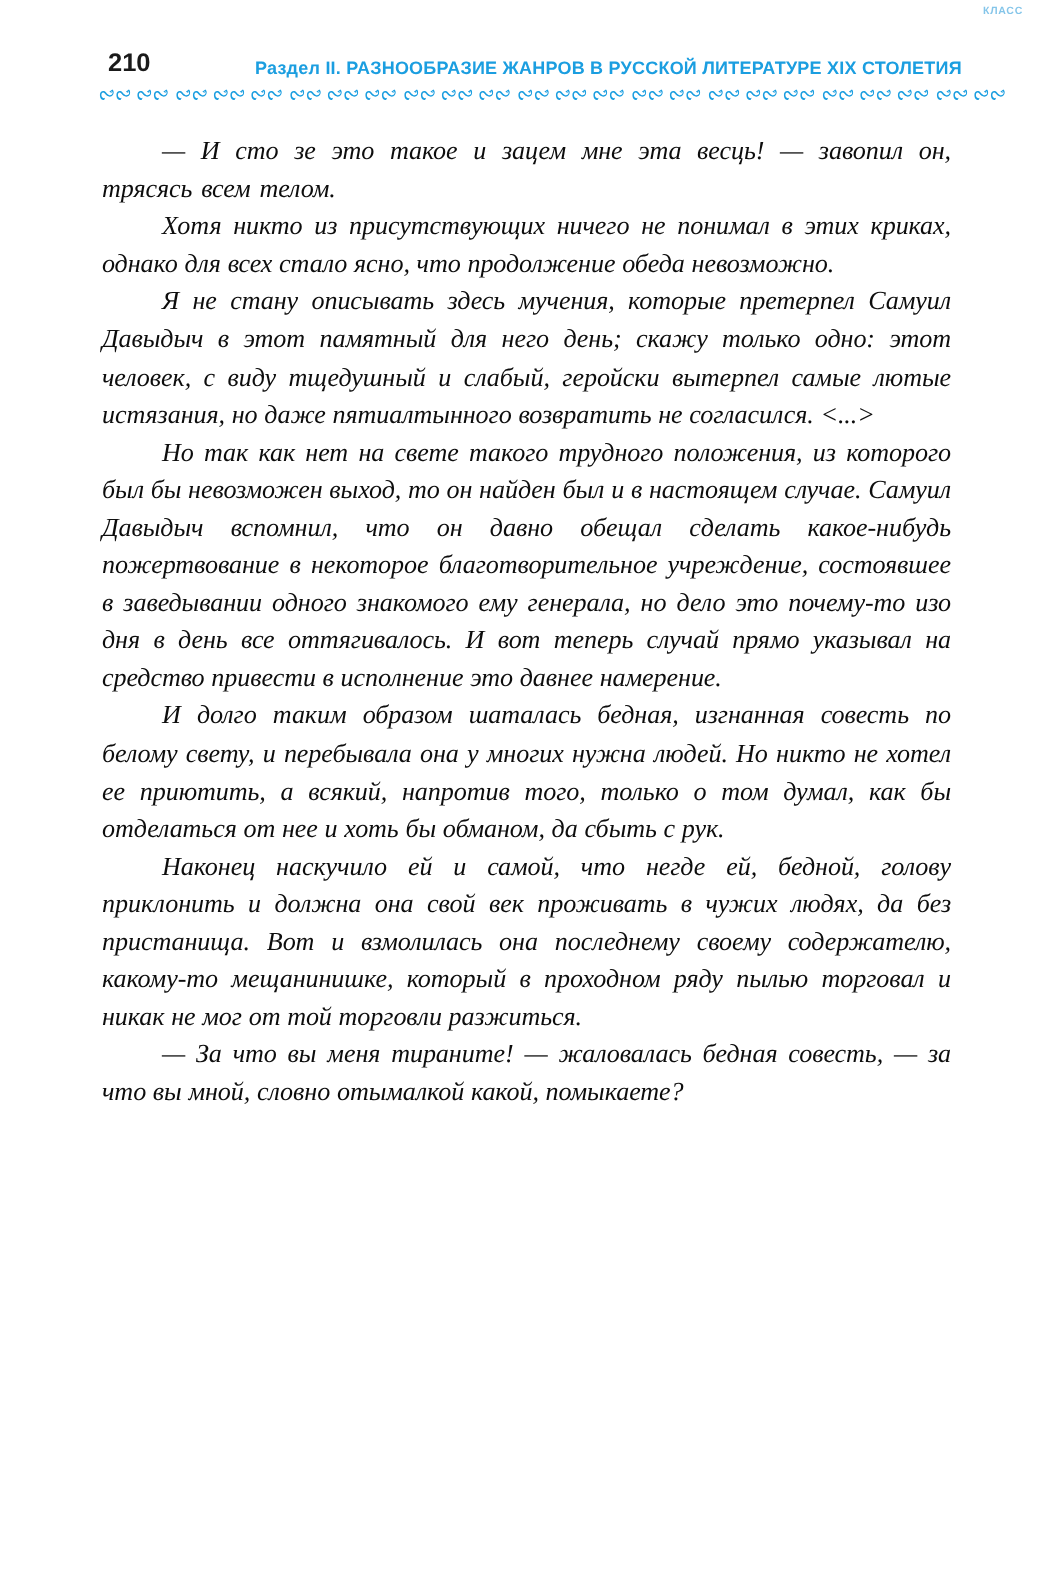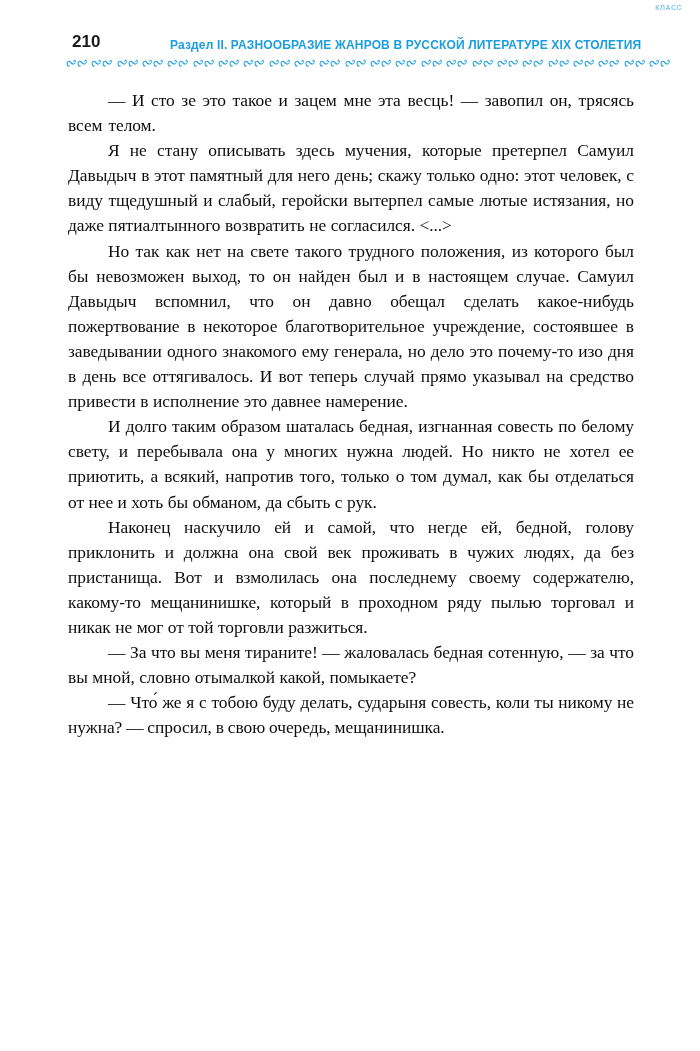--- a/index.html
+++ b/index.html
@@ -85,20 +85,21 @@
     left: 68px;
     width: 566px;
   }
   p.para {
     margin: 0;
     text-indent: 40px;
     text-align: justify;
     font-size: 17.4px;
     line-height: 25.1px;
     color: #0d0d0d;
+    font-style: italic;
     font-family: "Liberation Serif", "DejaVu Serif", serif;
     letter-spacing: -0.05px;
     word-spacing: 0.2px;
     -webkit-font-smoothing: none;
   }
   p.para.tight {
     word-spacing: -0.4px;
   }
   p.para.loose {
     word-spacing: 1.6px;
@@ -306,21 +307,21 @@
           <path d="M0.6 4.4 C0.6 1.6 3.2 0.8 4.7 2.6 C6.0 4.2 7.2 5.0 8.4 4.2 C9.4 3.5 9.3 1.9 8.2 1.6 L8.6 3.0 L6.9 2.2 L8.9 0.6 C10.2 1.4 10.1 4.4 8.3 5.2 C6.6 6.0 5.0 4.8 3.9 3.4 C2.9 2.2 1.6 2.6 1.6 4.4 C1.6 6.2 2.9 6.8 4.1 6.2 L3.4 7.6 C1.7 8.2 0.6 6.6 0.6 4.4 Z" fill="#1b9ee0"></path>
         </svg>
         <svg class="wave-unit" viewBox="0 0 10 9">
           <path d="M0.6 4.4 C0.6 1.6 3.2 0.8 4.7 2.6 C6.0 4.2 7.2 5.0 8.4 4.2 C9.4 3.5 9.3 1.9 8.2 1.6 L8.6 3.0 L6.9 2.2 L8.9 0.6 C10.2 1.4 10.1 4.4 8.3 5.2 C6.6 6.0 5.0 4.8 3.9 3.4 C2.9 2.2 1.6 2.6 1.6 4.4 C1.6 6.2 2.9 6.8 4.1 6.2 L3.4 7.6 C1.7 8.2 0.6 6.6 0.6 4.4 Z" fill="#1b9ee0"></path>
         </svg>
       </span>
     </div>
 
   <div class="body-block" id="body-block">
       <p class="para loose">— И сто зе это такое и зацем мне эта весць! — завопил он, трясясь всем телом.</p>
+      <p class="para">Хотя никто из присутствующих ничего не понимал в этих криках, однако для всех стало ясно, что продолжение обеда невозможно.</p>
       <p class="para">Я не стану описывать здесь мучения, которые претерпел Самуил Давыдыч в этот памятный для него день; скажу только одно: этот человек, с виду тщедушный и слабый, геройски вытерпел самые лютые истязания, но даже пятиалтынного возвратить не согласился. &lt;...&gt;</p>
       <p class="para">Но так как нет на свете такого трудного положения, из которого был бы невозможен выход, то он найден был и в настоящем случае. Самуил Давыдыч вспомнил, что он давно обещал сделать какое-нибудь пожертвование в некоторое благотворительное учреждение, состоявшее в заведывании одного знакомого ему генерала, но дело это почему-то изо дня в день все оттягивалось. И вот теперь случай прямо указывал на средство привести в исполнение это давнее намерение.</p>
       <p class="para">И долго таким образом шаталась бедная, изгнанная совесть по белому свету, и перебывала она у многих нужна людей. Но никто не хотел ее приютить, а всякий, напротив того, только о том думал, как бы отделаться от нее и хоть бы обманом, да сбыть с рук.</p>
       <p class="para">Наконец наскучило ей и самой, что негде ей, бедной, голову приклонить и должна она свой век проживать в чужих людях, да без пристанища. Вот и взмолилась она последнему своему содержателю, какому-то мещанинишке, который в проходном ряду пылью торговал и никак не мог от той торговли разжиться.</p>
-      <p class="para">— За что вы меня тираните! — жаловалась бедная сотенную, — за что вы мной, словно отымалкой какой, помыкаете?</p>
-      <p class="para tight">— Что́ же я с тобою буду делать, сударыня совесть, коли ты никому не нужна? — спросил, в свою очередь, мещанинишка.</p>
+      <p class="para">— За что вы меня тираните! — жаловалась бедная совесть, — за что вы мной, словно отымалкой какой, помыкаете?</p>
     </div>
 
 </div>
 
 </body></html>

